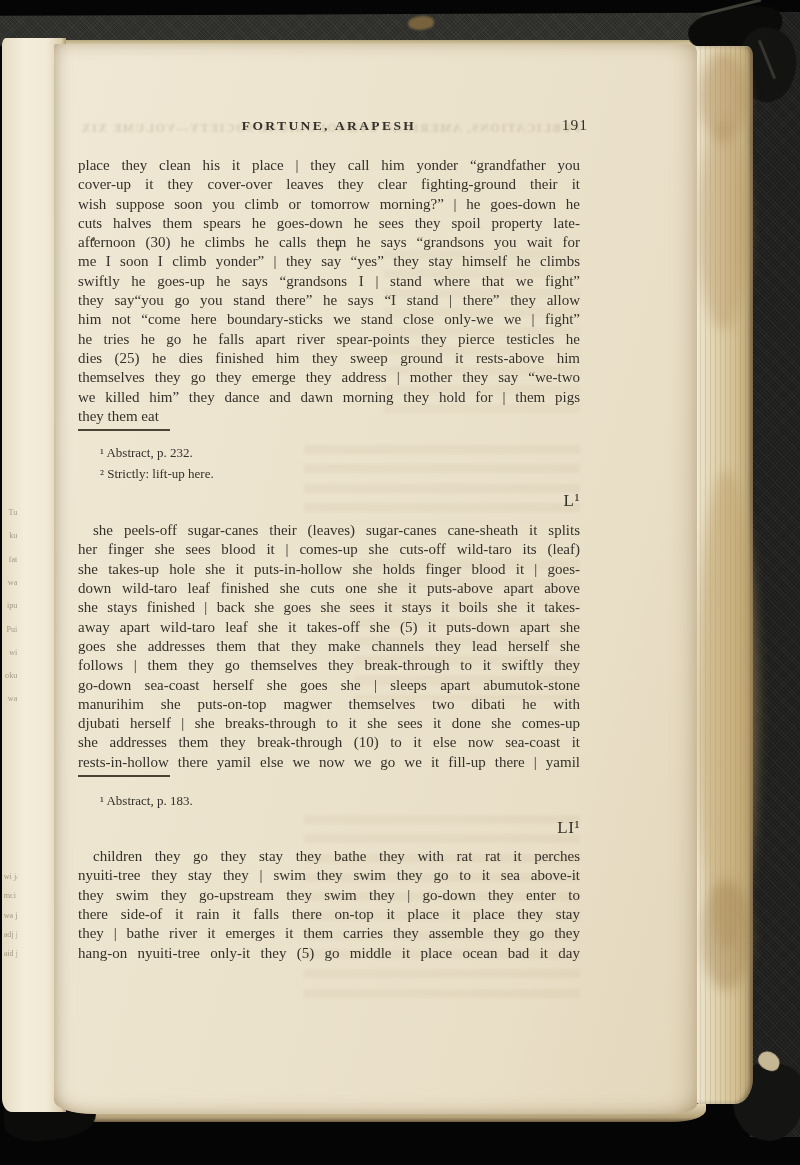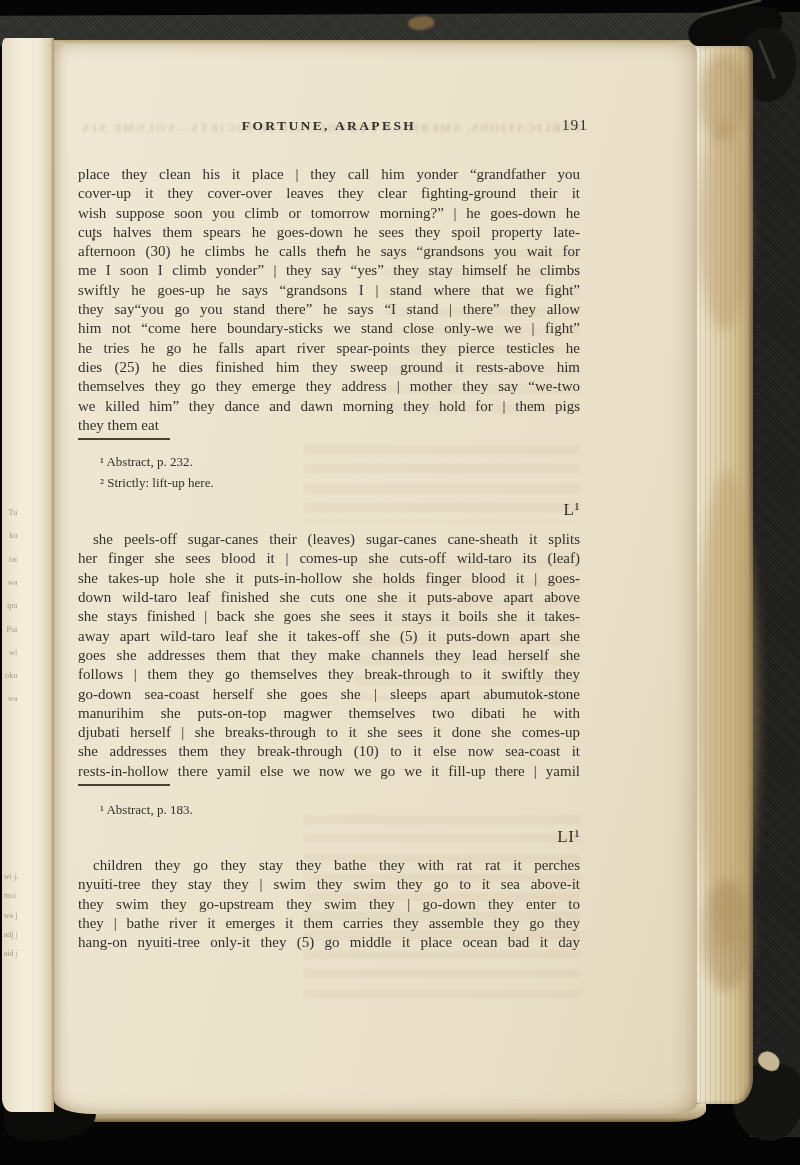--- a/index.html
+++ b/index.html
@@ -40,20 +40,21 @@
   .bottom-edge{
     position:absolute;left:58px;top:1104px;width:648px;height:18px;
     background:linear-gradient(180deg,#e3d6b4,#b3a078 75%,#6d5f44);
     border-radius:0 0 34px 22px / 0 0 12px 9px;
   }
   
   .left-page{
     position:absolute;left:2px;top:38px;width:52px;height:1074px;
     background:linear-gradient(90deg,#e6dcc4,#f3edda 35%,#f1ead6 70%,#dccead 93%,#ac966c 100%);
     border-radius:4px 0 0 10px / 8px 0 0 14px;
+    padding-left:12px;
   }
   .edge-frag{
     position:absolute;left:1px;width:15px;text-align:right;
     font-size:9px;line-height:9px;color:#6f6858;opacity:.6;
     transform:scaleX(.9);white-space:nowrap;overflow:hidden;
   }
   
   .main-page{
     position:absolute;left:54px;top:44px;width:643px;height:1070px;
     background:linear-gradient(105deg,#f0e8d5 0%,#ece3cd 40%,#e9dfc7 75%,#e3d7bb 100%);
@@ -92,21 +93,21 @@
   .stain{position:absolute;filter:blur(6px);border-radius:50%;}
   .stain-0{left:700px;top:52px;width:48px;height:90px;background:rgba(170,138,88,.45);}
   .stain-1{left:698px;top:120px;width:52px;height:210px;background:rgba(178,148,98,.38);}
   .stain-2{left:696px;top:470px;width:62px;height:480px;background:rgba(186,156,102,.48);}
   .stain-3{left:702px;top:880px;width:50px;height:110px;background:rgba(158,126,76,.42);}
   
   .text-column{
     position:absolute;left:24px;top:74px;width:502px;
     color:#34302a;font-size:15px;
   }
-  .running-header{position:relative;height:20px;margin-bottom:27px;}
+  .running-header{position:relative;height:20px;margin-bottom:18px;}
   .running-title{
     text-align:center;font-size:13.5px;font-weight:bold;letter-spacing:2.4px;
     color:#34302a;
   }
   .page-number{position:absolute;right:-8px;top:-2px;font-size:15.5px;letter-spacing:1px;}
   .para .line{
     height:19.3px;line-height:19.3px;white-space:nowrap;
     text-align:justify;text-align-last:justify;text-justify:inter-word;
     overflow:visible;
   }
@@ -217,18 +218,19 @@
         </div>
         <div class="rule"></div>
         <div class="footnotes sp-fn2">
           <div class="fn-line">¹ Abstract, p. 183.</div>
         </div>
         <div class="heading sp-h2">LI¹</div>
         <div class="para indent sp-p3">
           <div class="line">children they go they stay they bathe they with rat rat it perches</div>
           <div class="line">nyuiti-tree they stay they | swim they swim they go to it sea above-it</div>
           <div class="line">they swim they go-upstream they swim they | go-down they enter to</div>
+          <div class="line">there side-of it rain it falls there on-top it place it place they stay</div>
           <div class="line">they | bathe river it emerges it them carries they assemble they go they</div>
           <div class="line">hang-on nyuiti-tree only-it they (5) go middle it place ocean bad it day</div>
         </div>
       </div>
   </div>
 </div>
 
 </body></html>

